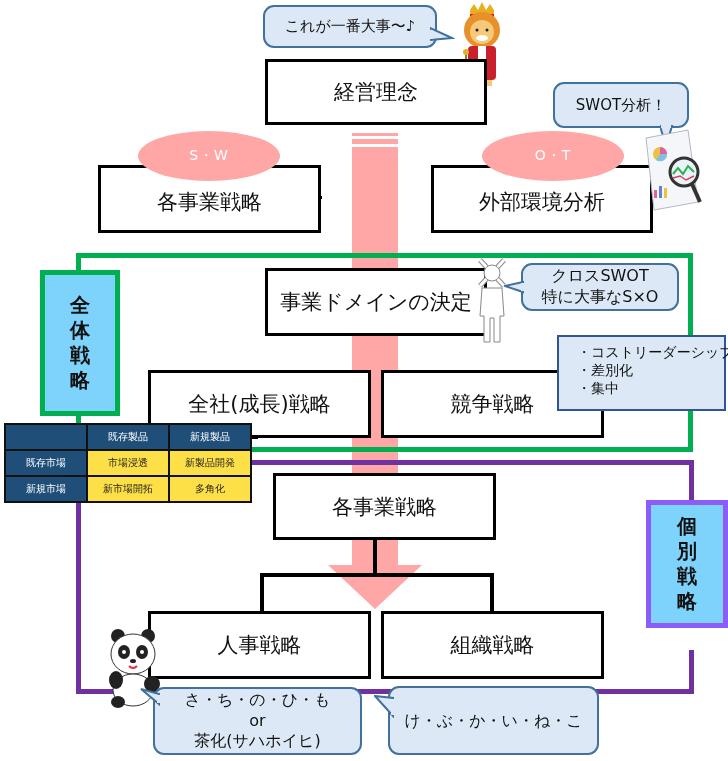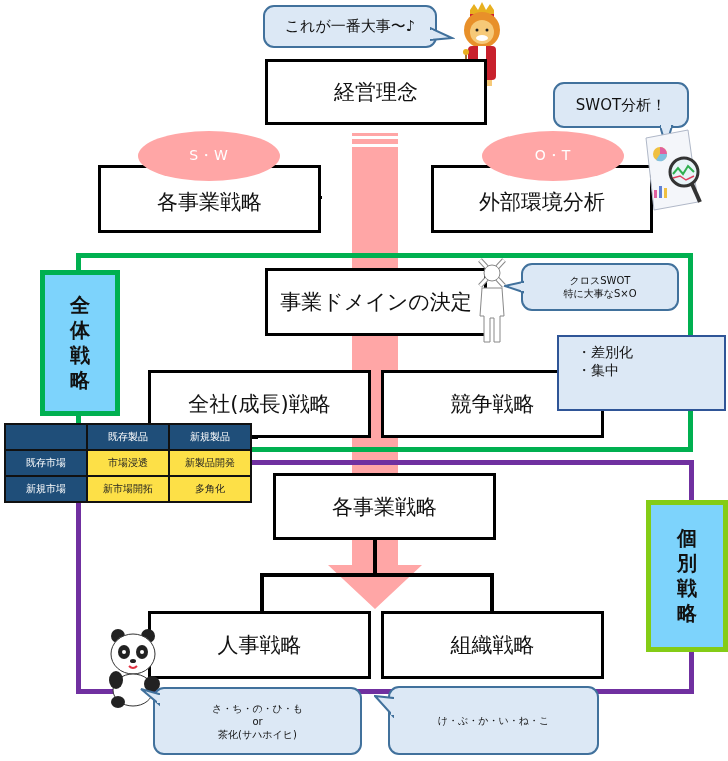--- a/index.html
+++ b/index.html
@@ -3,21 +3,21 @@
 <meta charset="utf-8">
 <style>
   html, body { margin:0; padding:0; background:#ffffff; }
   body { width:728px; height:761px; position:relative; overflow:hidden;
          font-family:"DejaVu Sans","Liberation Sans",sans-serif; color:#111; }
   .abs { position:absolute; box-sizing:border-box; }
   .box { position:absolute; box-sizing:border-box; border:3px solid #000; background:#fff;
          display:flex; align-items:center; justify-content:center; font-size:21px; }
   .bubble { position:absolute; box-sizing:border-box; background:#dce8f5; border:2px solid #41719c;
             border-radius:11px; display:flex; align-items:center; justify-content:center;
-            text-align:center; font-size:10px; line-height:1.35; }
+            text-align:center; font-size:16px; line-height:1.35; }
   .ellipse { position:absolute; background:#ffa6a6; border-radius:50%; color:#fff;
              display:flex; align-items:center; justify-content:center; font-size:14px; letter-spacing:1px; }
   .gline { position:absolute; background:#00b050; }
   .pline { position:absolute; background:#7030a0; }
   .kline { position:absolute; background:#000; }
   .vlabel { position:absolute; box-sizing:border-box; background:#7dd3fc;
             display:flex; align-items:center; justify-content:center;
             font-weight:bold; font-size:20px; line-height:1.25; text-align:center; }
   .vlabel span { display:block; width:22px; word-break:break-all; }
   table.ansoff { position:absolute; left:4px; top:423px; border-collapse:collapse; font-size:10px; }
@@ -150,20 +150,21 @@
 </svg>
 
 <div class="box" style="left:148px;top:370px;width:223px;height:68px;">
   <span>全社(成長)戦略</span>
 </div>
 <div class="box" style="left:381px;top:370px;width:223px;height:68px;">
   <span>競争戦略</span>
 </div>
 
 <div class="list-box" style="left:557px;top:335px;width:169px;height:76px;">
+  <div>・コストリーダーシップ</div>
   <div>・差別化</div>
   <div>・集中</div>
 </div>
 
 <table class="ansoff">
   <tbody>
       <tr>
     <td class="hd"></td>
     <td class="hd">既存製品</td>
     <td class="hd">新規製品</td>
@@ -174,21 +175,21 @@
     <td class="cl">新製品開発</td>
   </tr>
   <tr>
     <td class="hd">新規市場</td>
     <td class="cl">新市場開拓</td>
     <td class="cl">多角化</td>
   </tr>
 </tbody>
   </table>
 
-<div class="vlabel" style="left:646px;top:500px;width:82px;height:152px;border:5px solid #84cc16;font-family:Liberation Serif, serif;">
+<div class="vlabel" style="left:646px;top:500px;width:82px;height:128px;border:5px solid #8b5cf6;font-family:Liberation Serif, serif;">
   <span>個別戦略</span>
 </div>
 
 <div class="box" style="left:261px;top:473px;width:223px;height:67px;margin-left:12px;">
   <span>各事業戦略</span>
 </div>
 
 <div class="box" style="left:148px;top:611px;width:223px;height:68px;">
   <span>人事戦略</span>
 </div>

